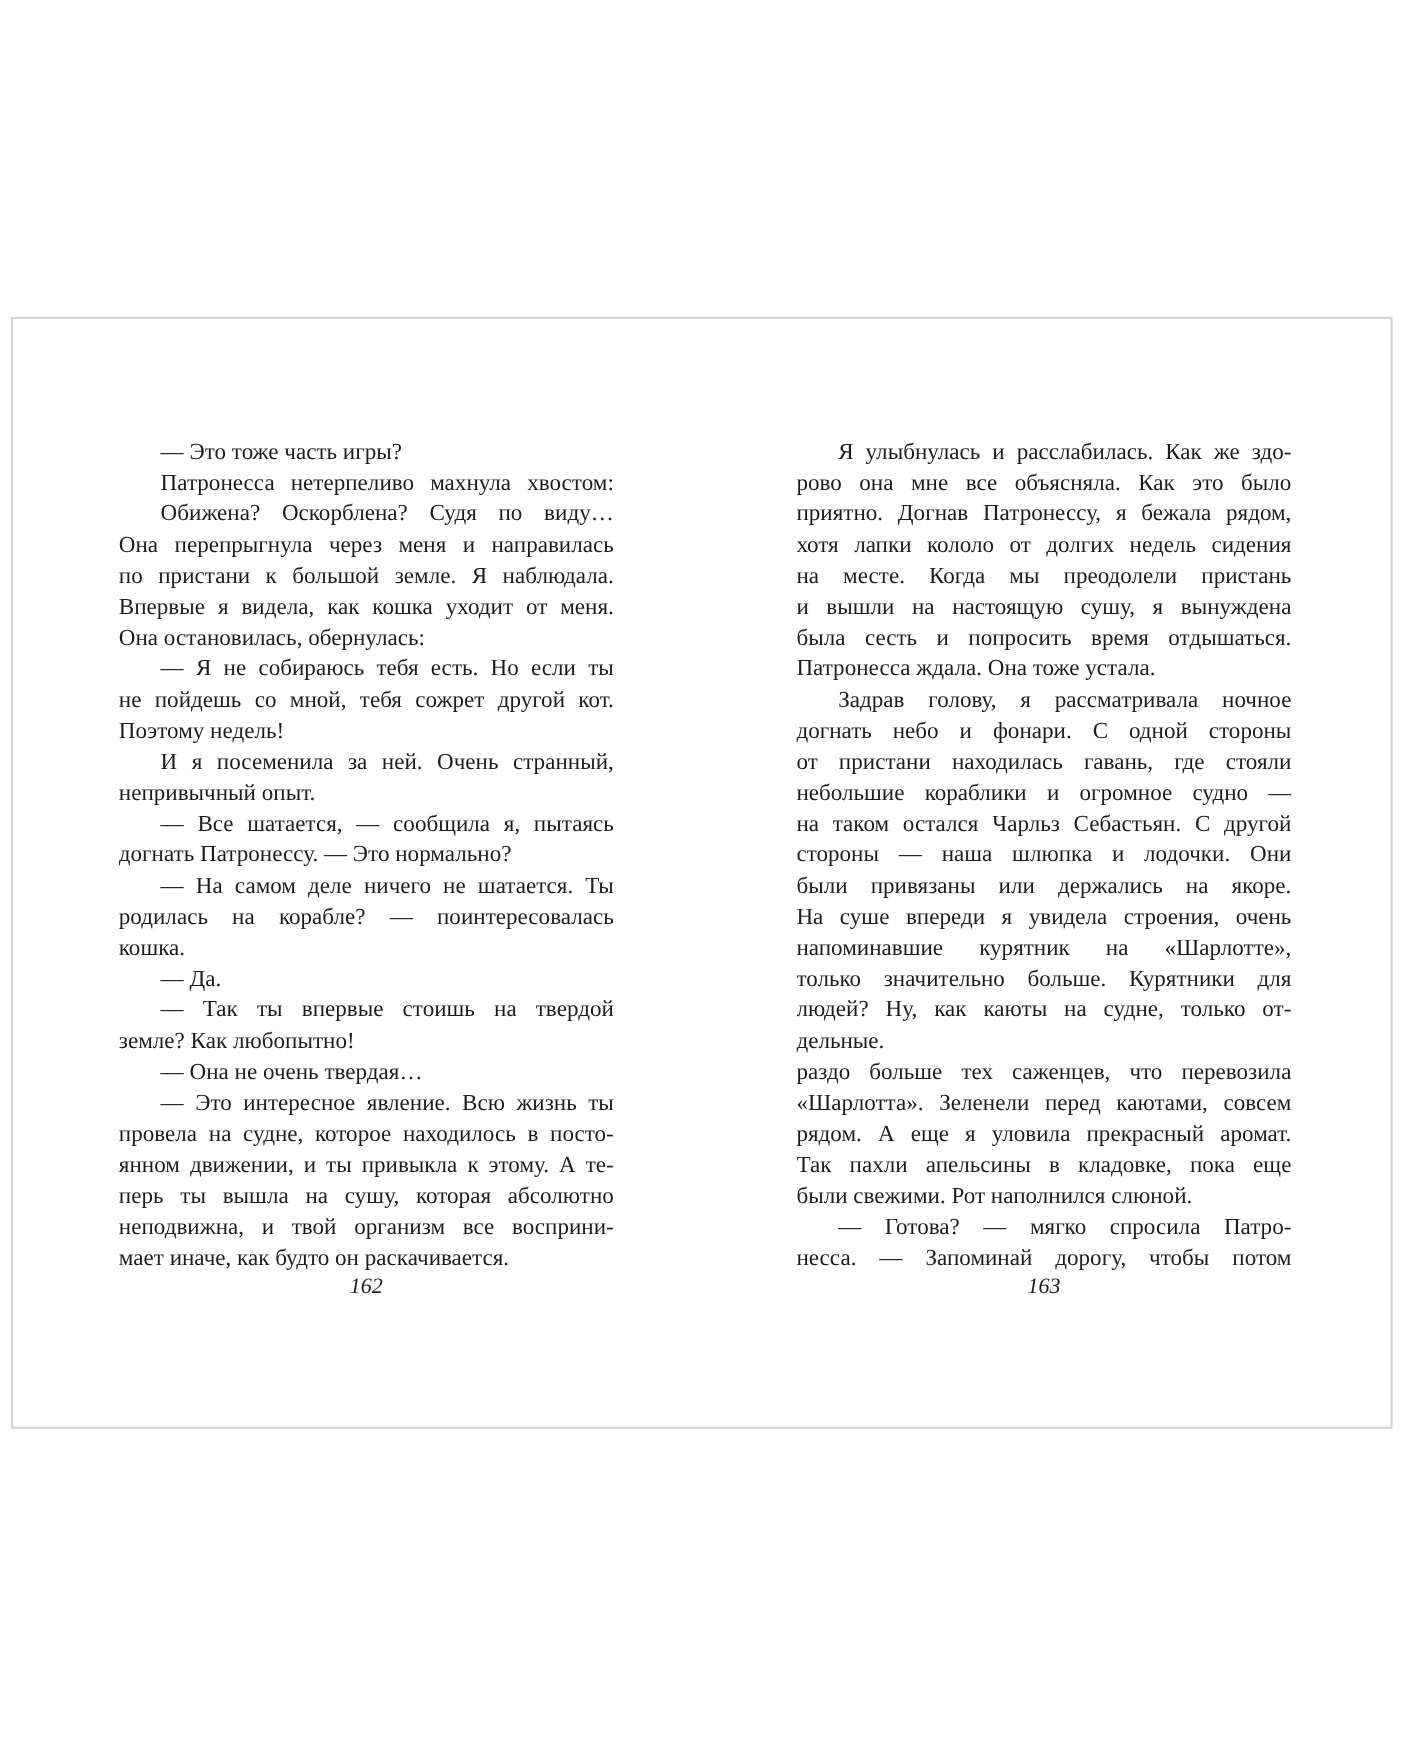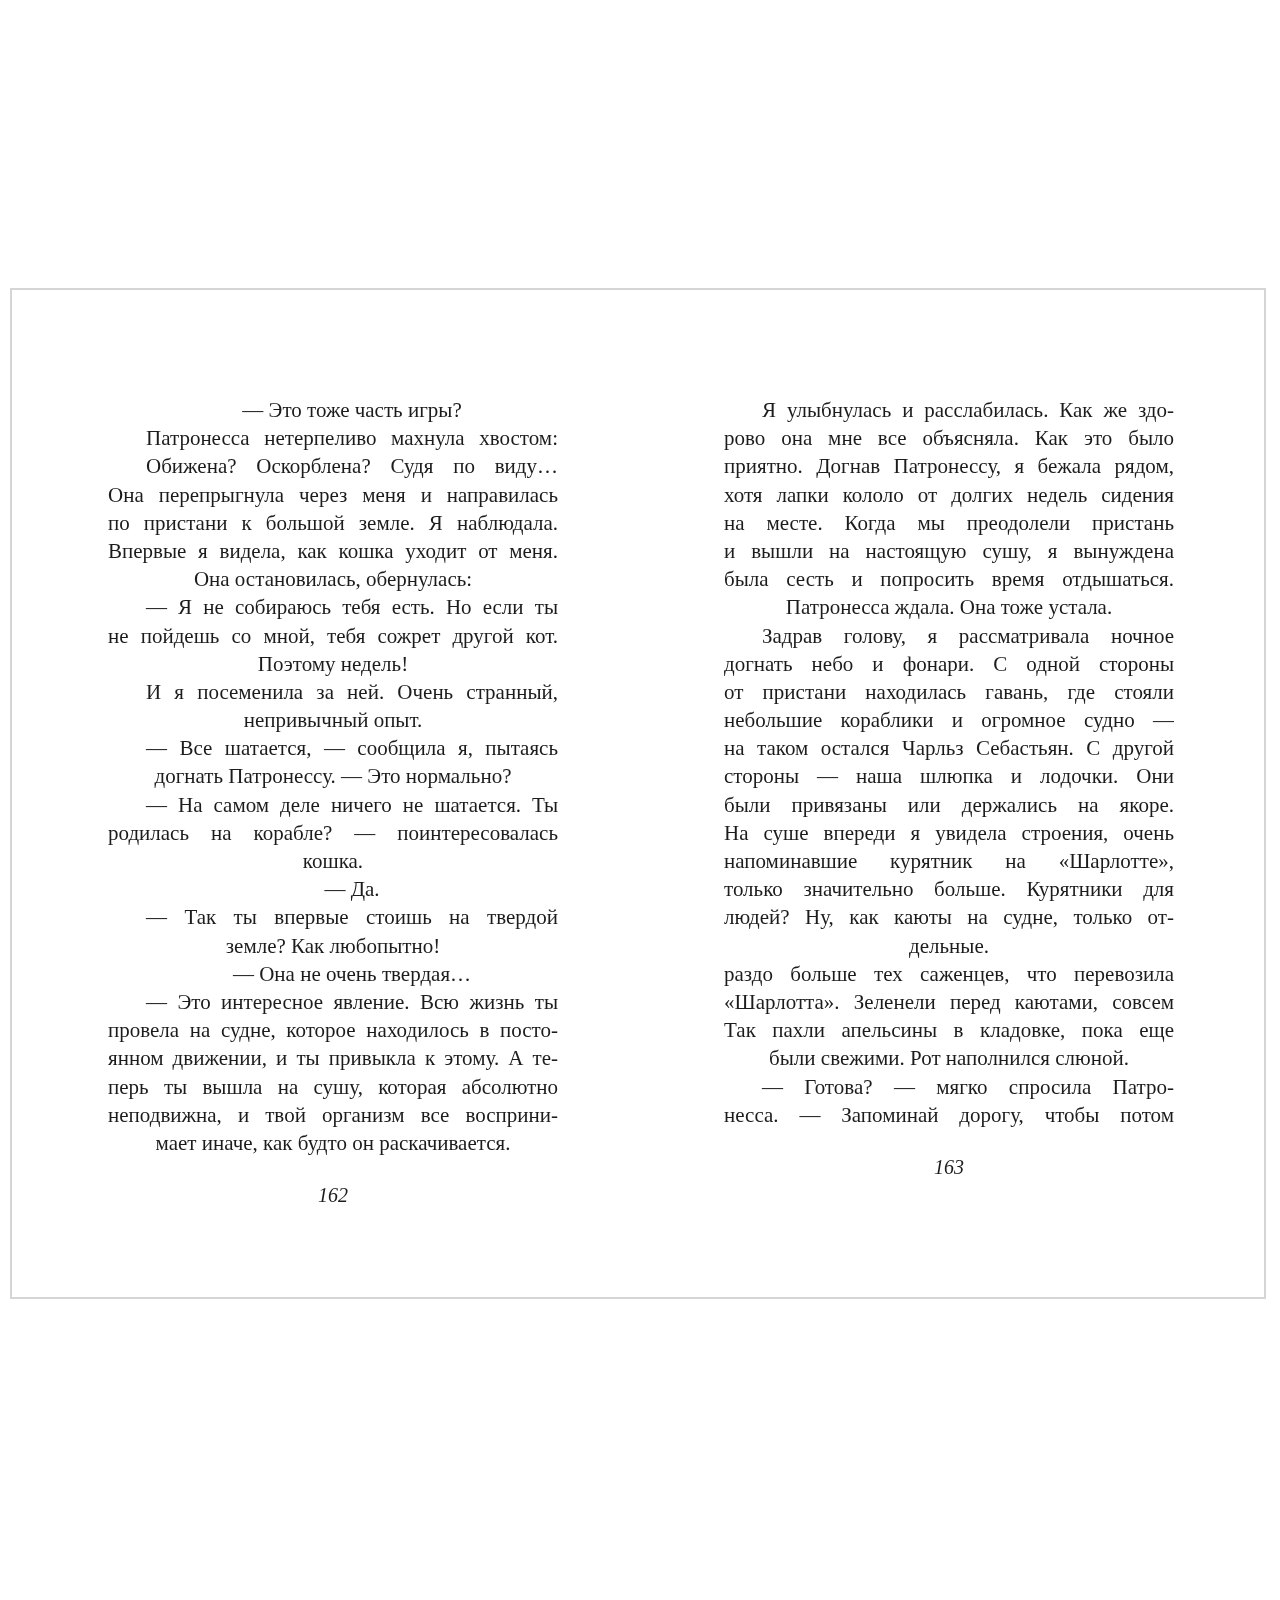--- a/index.html
+++ b/index.html
@@ -29,33 +29,32 @@
     top:106px;
     width:450px;
   }
   .page-left{left:96px;}
   .page-right{left:712px;}
   .line{
     font-size:21px;
     line-height:28.2px;
     height:28.2px;
     overflow:hidden;
-    text-align:center;
+    text-align:left;
     white-space:normal;
   }
   .line.indent{padding-left:38px;}
   .line.just{text-align:justify;}
   .line.just::after{
     content:"";
     display:inline-block;
     width:100%;
     height:0;
   }
   .page-number{
-    margin-top:26px;
     text-align:center;
     font-style:italic;
     font-size:20px;
     line-height:24px;
   }
 </style>
 </head>
 <body>
 
 <div class="sheet">
@@ -108,20 +107,21 @@
         <div class="line just">на таком остался Чарльз Себастьян. С другой</div>
         <div class="line just">стороны — наша шлюпка и лодочки. Они</div>
         <div class="line just">были привязаны или держались на якоре.</div>
         <div class="line just">На суше впереди я увидела строения, очень</div>
         <div class="line just">напоминавшие курятник на «Шарлотте»,</div>
         <div class="line just">только значительно больше. Курятники для</div>
         <div class="line just">людей? Ну, как каюты на судне, только от-</div>
         <div class="line">дельные.</div>
         <div class="line just">раздо больше тех саженцев, что перевозила</div>
         <div class="line just">«Шарлотта». Зеленели перед каютами, совсем</div>
+        <div class="line just">рядом. А еще я уловила прекрасный аромат.</div>
         <div class="line just">Так пахли апельсины в кладовке, пока еще</div>
         <div class="line">были свежими. Рот наполнился слюной.</div>
         <div class="line just indent">— Готова? — мягко спросила Патро-</div>
         <div class="line just">несса. — Запоминай дорогу, чтобы потом</div>
       </div>
     <div class="page-number">163</div>
   </div>
 </div>
 
 </body></html>

